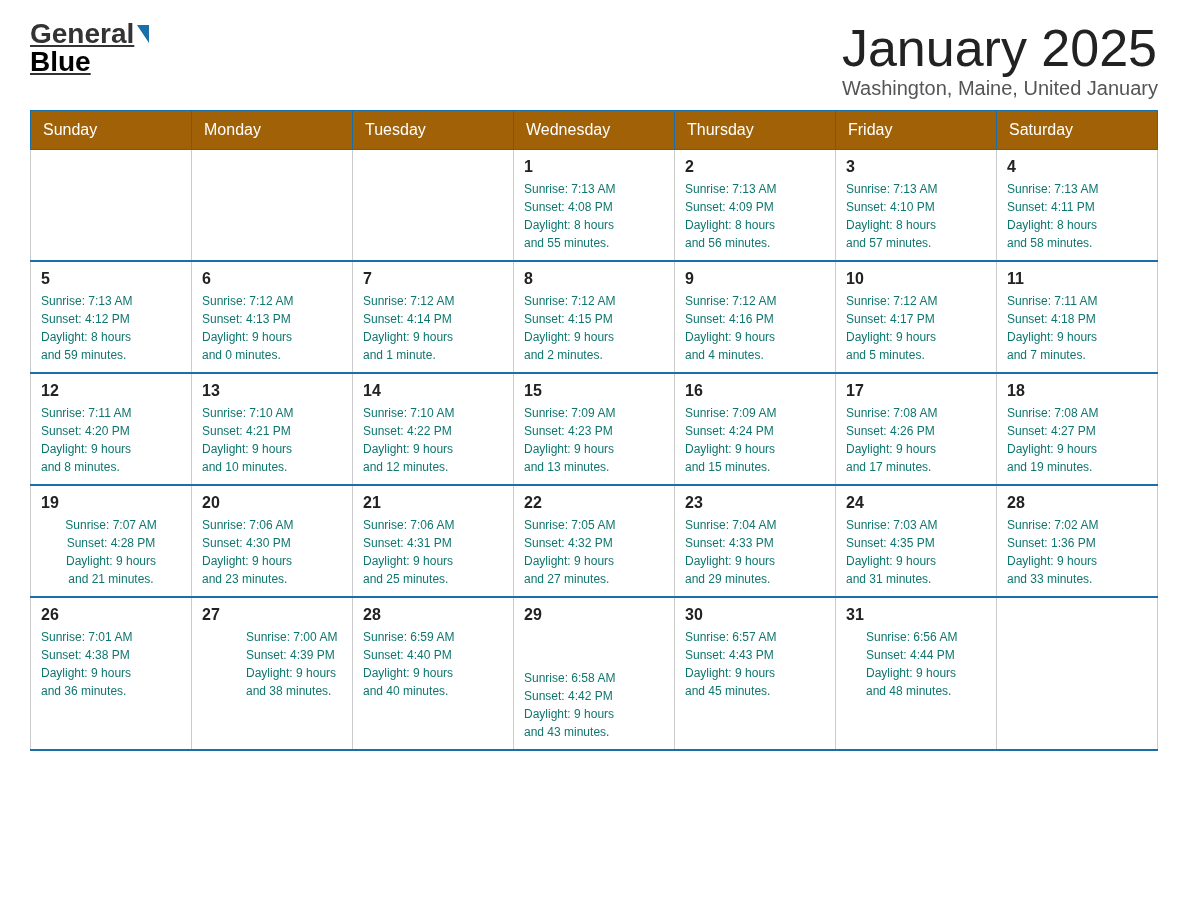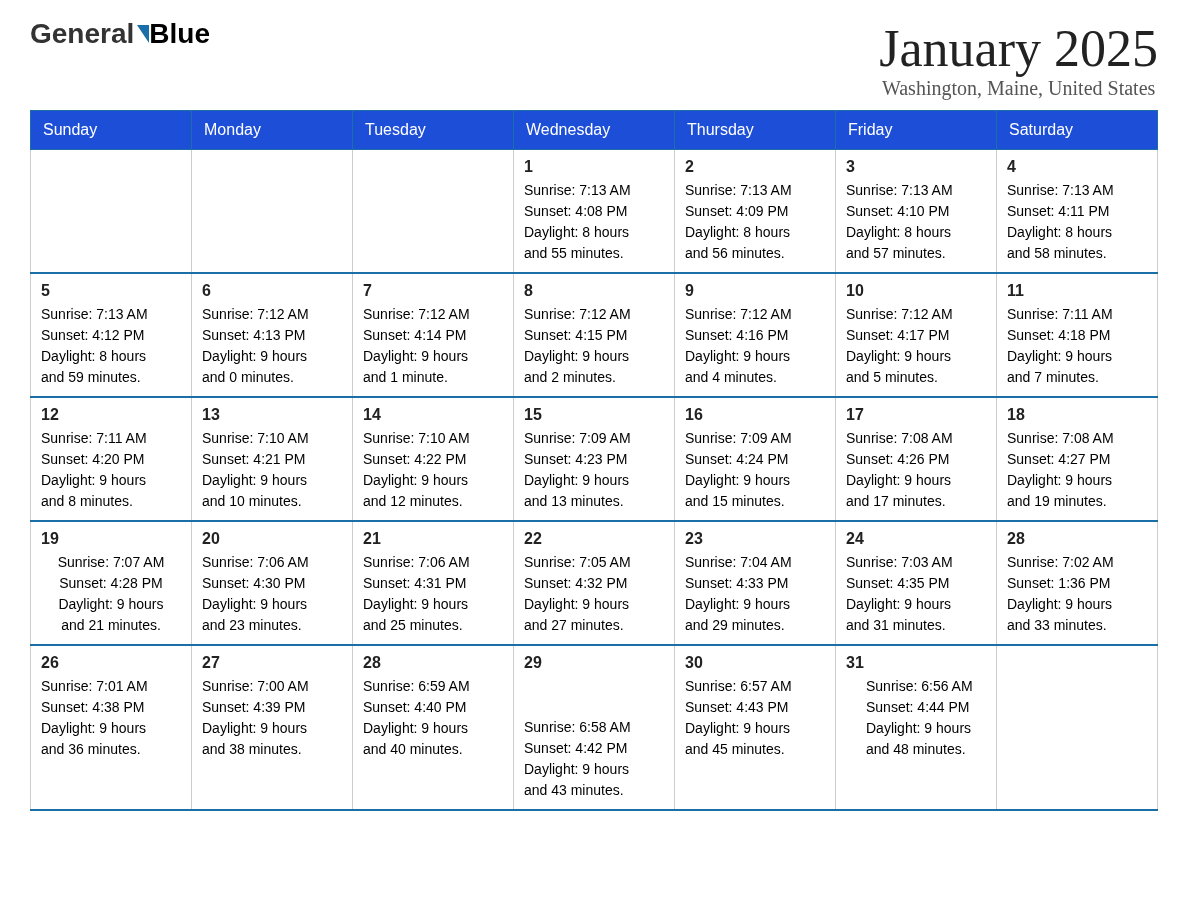--- a/index.html
+++ b/index.html
@@ -12,57 +12,58 @@
       padding: 20px 30px;
     }
     .header {
       display: flex;
       justify-content: space-between;
       align-items: flex-start;
       margin-bottom: 10px;
     }
     .logo {
       display: flex;
+      flex-direction: column;
       align-items: flex-start;
+      text-decoration: underline;
     }
     .logo-general {
       font-size: 28px;
       font-weight: bold;
       color: #333;
       line-height: 1;
     }
     .logo-blue {
       font-size: 28px;
       font-weight: bold;
       color: #000000;
       line-height: 1;
       display: flex;
       align-items: center;
     }
     .title-section {
-      text-align: center;
-      font-family: Liberation Serif, serif;
+      text-align: left;
     }
     .title-month {
       font-size: 52px;
       font-weight: normal;
       color: #222;
       line-height: 1.1;
     }
     .title-location {
       font-size: 20px;
       color: #555;
     }
     .calendar {
       width: 100%;
       border-collapse: collapse;
       margin-top: 10px;
     }
     .calendar thead th {
-      background-color: #1d4ed8;
+      background-color: #a16207;
       color: #fff;
       text-align: left;
       padding: 10px 12px;
       font-size: 16px;
       font-weight: normal;
       border: 1px solid #1a6fa8;
     }
     .calendar tbody td {
       vertical-align: top;
       padding: 8px 10px;
@@ -75,43 +76,43 @@
     .calendar tbody tr {
       border-bottom: 2px solid #1a6fa8;
     }
     .day-number {
       font-size: 16px;
       font-weight: bold;
       margin-bottom: 4px;
       color: #222;
     }
     .day-info {
-      font-size: 14px;
+      font-size: 12px;
       line-height: 1.5;
-      color: #000000;
+      color: #0f766e;
     }
     .empty-cell {
       background: #fff;
     }
   </style>
 </head>
 <body>
 
 <div class="header">
   <div class="logo">
     <div class="logo-general">
       <span>General</span><span style="color:#1a6fa8; display:inline-block; width:0; height:0; border-left:12px solid transparent; border-right:0px solid transparent; border-top:18px solid #1a6fa8; margin-left:3px; vertical-align:middle; position:relative; top:-2px;"></span>
     </div>
     <div class="logo-blue">
       <span>Blue</span>
     </div>
   </div>
   <div class="title-section">
     <div class="title-month">January 2025</div>
-    <div class="title-location">Washington, Maine, United States</div>
+    <div class="title-location">Washington, Maine, United January</div>
   </div>
 </div>
 
 <table class="calendar">
   <thead>
     <tr>
       <th>Sunday</th>
       <th>Monday</th>
       <th>Tuesday</th>
       <th>Wednesday</th>
@@ -310,21 +311,21 @@
       <tr>
         <td>
           <div class="day-number">26</div>
           <div class="day-info" style="white-space: pre-line;">Sunrise: 7:01 AM
 Sunset: 4:38 PM
 Daylight: 9 hours
 and 36 minutes.</div>
         </td>
         <td>
           <div class="day-number">27</div>
-          <div class="day-info" style="white-space: pre-line;">Sunrise: 7:00 AM
+          <div class="day-info" style="white-space: pre-line; margin-left: 44px;">Sunrise: 7:00 AM
 Sunset: 4:39 PM
 Daylight: 9 hours
 and 38 minutes.</div>
         </td>
         <td>
           <div class="day-number">28</div>
           <div class="day-info" style="white-space: pre-line;">Sunrise: 6:59 AM
 Sunset: 4:40 PM
 Daylight: 9 hours
 and 40 minutes.</div>

